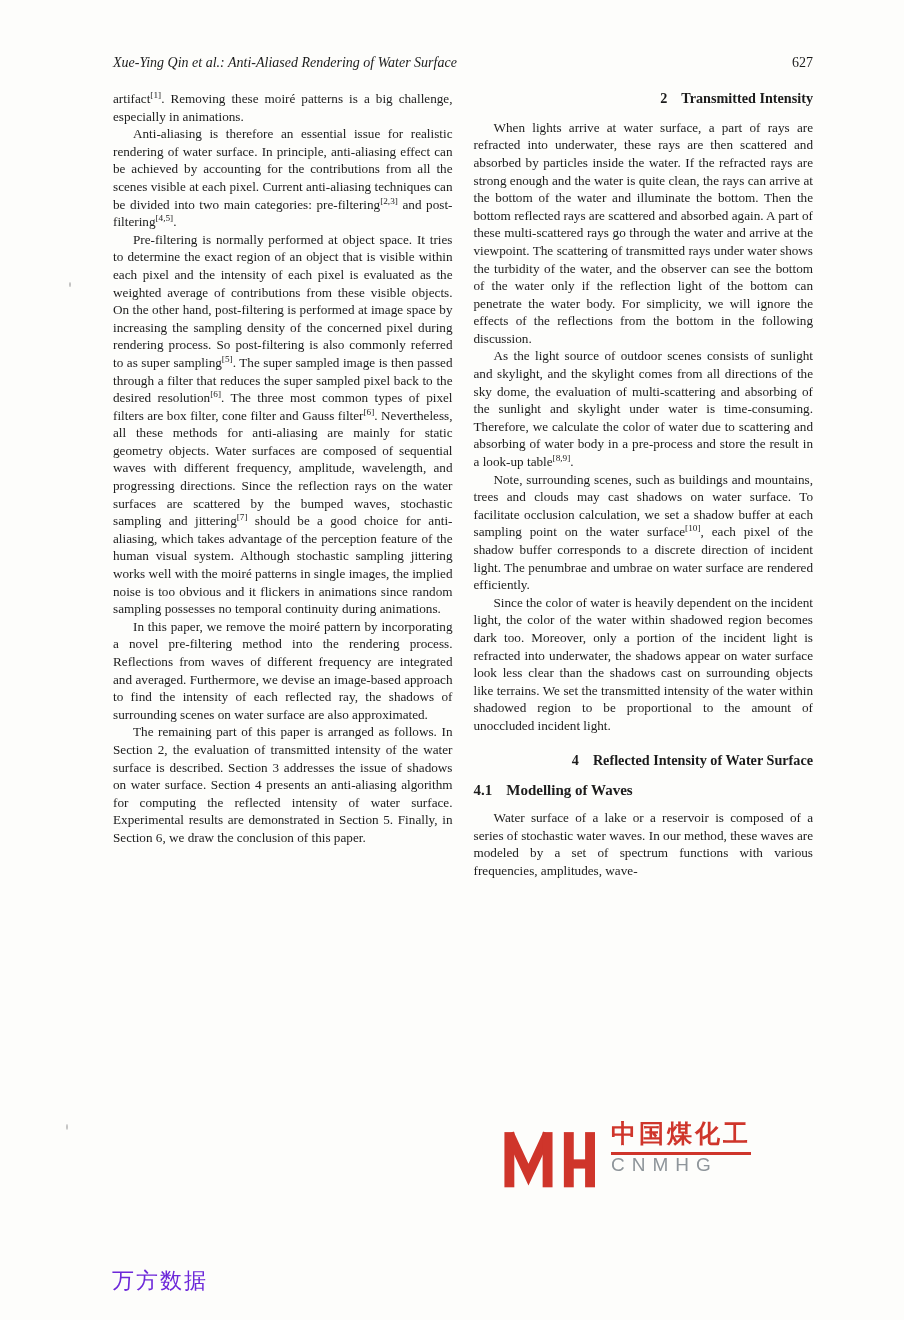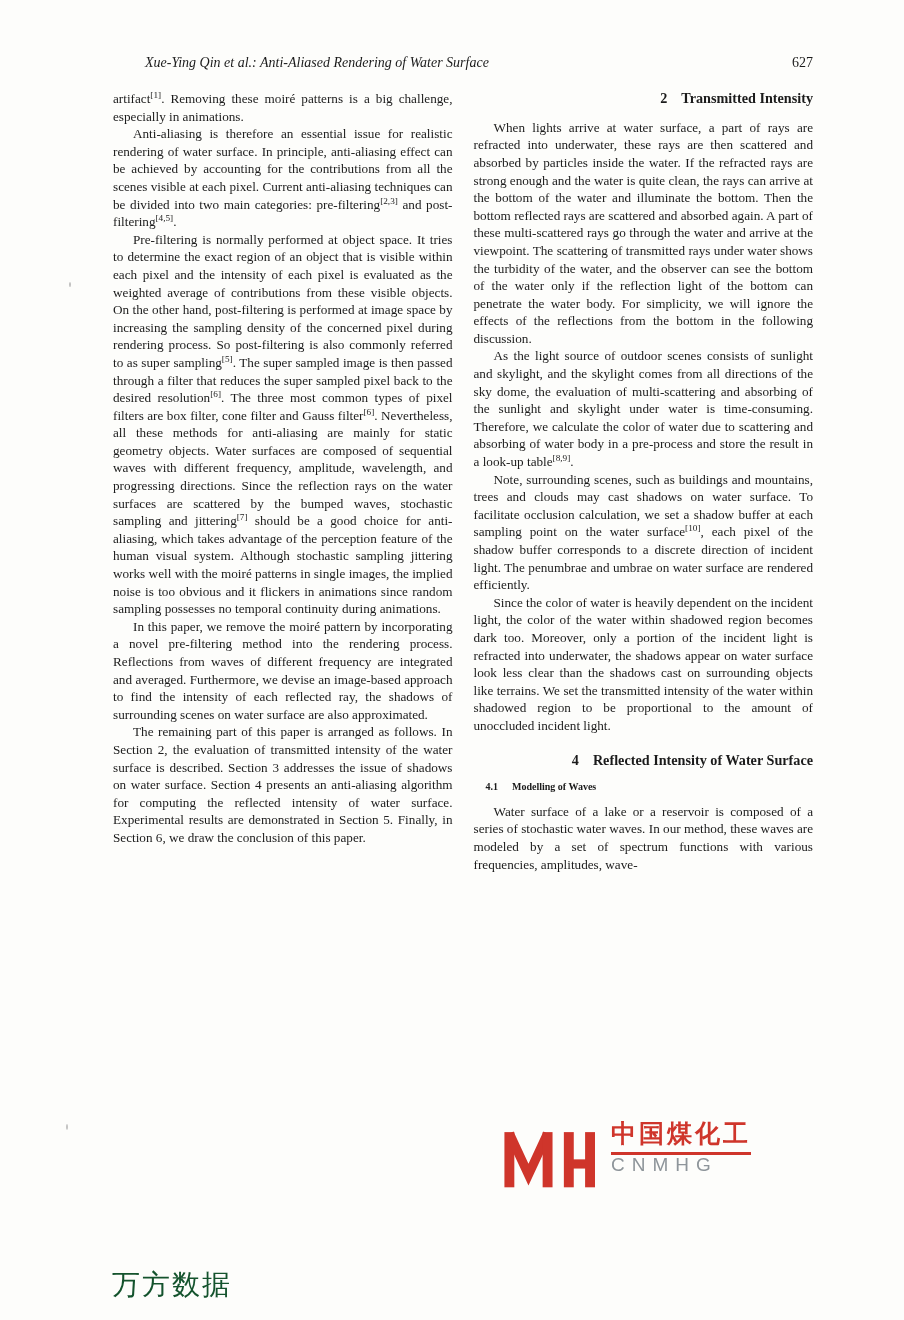--- a/index.html
+++ b/index.html
@@ -11,21 +11,21 @@
     position:relative;
     overflow:hidden;
   }
   .page{position:absolute;inset:0;}
 
   .page-header{
     position:absolute;left:113px;top:56px;width:700px;
     display:flex;justify-content:space-between;align-items:baseline;
     font-size:14px;line-height:1;
   }
-  .running-title{font-style:italic;margin-left:32px;}
+  .running-title{font-style:italic;}
   .page-number{font-style:normal;}
 
   .columns{
     position:absolute;left:113px;top:90px;width:700px;
     display:flex;gap:21px;
   }
   .col{
     width:342px;
     font-size:13.2px;
     line-height:17.6px;
@@ -33,22 +33,22 @@
     hyphens:auto;-webkit-hyphens:auto;
   }
   .block{margin:0;}
   .block.paragraph{text-indent:20px;}
   .block.paragraph.noindent{text-indent:0;}
   .block.heading{
     font-weight:bold;font-size:14.2px;line-height:1.25;
     margin:17px 0 11px;text-align:right;text-indent:0;
   }
   .block.subheading{
-    font-weight:bold;font-size:10px;line-height:1.25;
-    margin:12px 12px 9px;text-align:left;text-indent:0;
+    font-weight:bold;font-size:15px;line-height:1.25;
+    margin:12px 0 9px;text-align:left;text-indent:0;
   }
   .col > .block:first-child{margin-top:0;}
   .hnum{margin-right:14px;}
   sup{font-size:0.7em;line-height:0;vertical-align:super;}
 
   .logo{
     position:absolute;left:503px;top:1120px;
     display:flex;align-items:flex-start;gap:16px;
   }
   .logo-mark{width:92px;height:78px;display:block;}
@@ -58,21 +58,21 @@
     padding-bottom:3px;border-bottom:3px solid #cf352b;white-space:nowrap;
     font-family:"DejaVu Sans","Liberation Sans",sans-serif;
   }
   .logo-en{
     font-size:19px;letter-spacing:7px;line-height:1;
     font-family:"Liberation Sans","DejaVu Sans",sans-serif;
   }
 
   .watermark{
     position:absolute;left:112px;top:1266px;
-    font-size:28px;letter-spacing:2px;color:#14532d;
+    font-size:22px;letter-spacing:2px;color:#6d28d9;
     font-family:"DejaVu Sans","Liberation Sans",sans-serif;
   }
 
   .speck{position:absolute;background:#8f8f8f;border-radius:50%;opacity:.55;}
   .speck.s1{left:69px;top:282px;width:2px;height:5px;}
   .speck.s2{left:66px;top:1124px;width:2px;height:6px;}
 </style>
 </head>
 <body>
 

